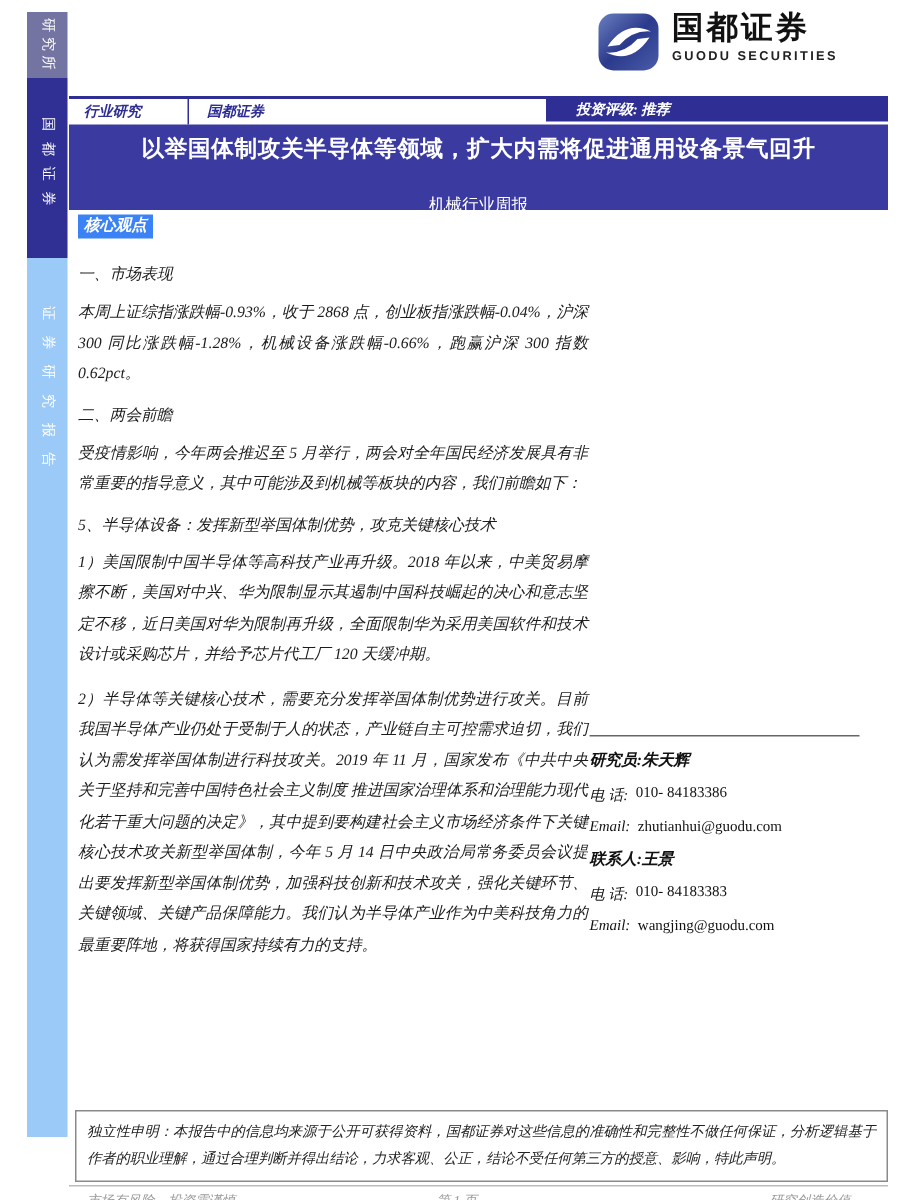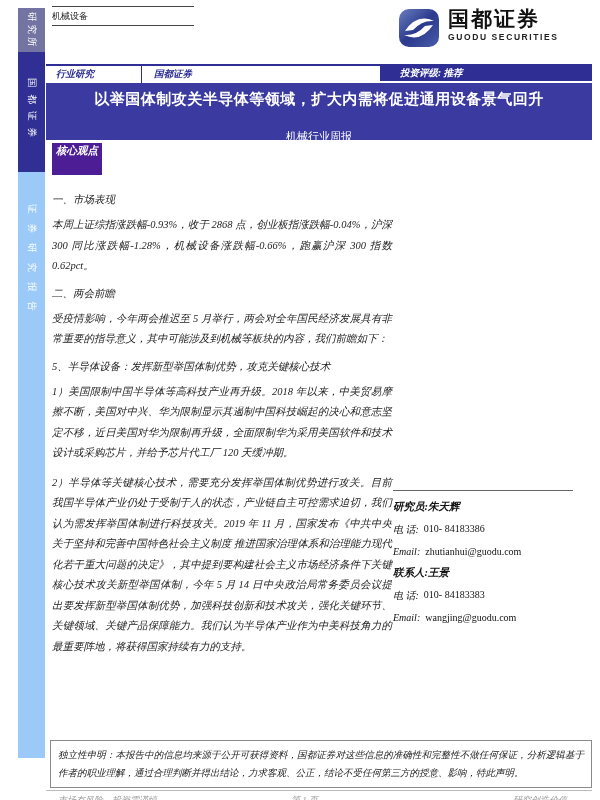--- a/index.html
+++ b/index.html
@@ -29,37 +29,37 @@
   .logo .mark{width:42px;height:40px;margin-right:8px;}
   .logo .cn{font-family:"Liberation Sans",sans-serif;font-weight:bold;font-size:21px;
             color:#111;letter-spacing:2px;line-height:1.05;}
   .logo .en{font-family:"Liberation Sans",sans-serif;font-weight:bold;font-size:8.5px;
             color:#222;letter-spacing:1.6px;margin-top:2px;}
 
   
   .strip{position:absolute;left:46px;top:64px;width:546px;height:17px;
          border-top:2px solid #2e2e94;display:flex;
          font-size:9.5px;font-weight:bold;font-style:italic;color:#2e2e94;}
-  .strip .c1{width:96px;border-right:1.5px solid #2e2e94;display:flex;align-items:center;padding-left:10px;box-sizing:border-box;}
+  .strip .c1{width:80px;border-right:1.5px solid #2e2e94;display:flex;align-items:center;padding-left:10px;box-sizing:border-box;}
   .strip .c2{width:224px;display:flex;align-items:center;padding-left:12px;box-sizing:border-box;}
   .strip .c3{flex:1;margin-left:14px;background:#2e2e94;color:#fff;display:flex;align-items:center;
              padding-left:20px;box-sizing:border-box;margin-bottom:2px;}
 
   
   .banner{position:absolute;left:46px;top:83px;width:546px;height:57px;background:#3a3aa0;
           color:#fff;text-align:center;}
   .banner .title{font-family:"Liberation Sans",sans-serif;font-weight:bold;font-size:15px;
                  padding-top:7px;letter-spacing:0.5px;}
   .banner .subtitle{font-family:"Liberation Sans",sans-serif;font-size:11px;margin-top:20px;}
 
   
   .main{position:absolute;left:52px;top:141px;width:340px;color:#1c1c1c;
         font-size:10.5px;font-style:italic;line-height:20.5px;text-align:justify;}
-  .badge{display:inline-block;background:#4c1d95;color:#fff;font-weight:bold;
-         padding:1px 4px 18px 4px;font-size:10.5px;line-height:13px;margin-bottom:9px;}
+  .badge{display:inline-block;background:#3b82f6;color:#fff;font-weight:bold;
+         padding:1px 4px 2px 4px;font-size:10.5px;line-height:13px;margin-bottom:9px;}
   .sub{margin:8px 0 8px 0;line-height:15px;}
   .para{margin:0 0 9px 0;}
 
   
   .contacts{position:absolute;left:393px;top:490px;width:180px;color:#111;
             font-size:10px;font-style:italic;}
   .contacts .rule{border-top:1.5px solid #666;margin-bottom:9px;}
   .contacts .row{margin-bottom:9px;display:flex;}
   .contacts .lab{white-space:pre;}
   .contacts .bold{font-weight:bold;font-size:10.5px;}
@@ -87,21 +87,20 @@
     <span>研究所</span>
   </div>
   <div class="band band-2">
     <span>国都证券</span>
   </div>
   <div class="band band-3">
     <span>证券研究报告</span>
   </div>
 
   <div class="meta">
-    <div class="row first">机械设备</div>
   </div>
 
   <div class="logo">
     <svg class="mark" viewBox="0 0 42 40">
       <defs>
         <linearGradient id="g1" x1="0" y1="0" x2="1" y2="1">
           <stop offset="0" stop-color="#6b7fc0"></stop>
           <stop offset="0.5" stop-color="#2b3a8c"></stop>
           <stop offset="1" stop-color="#4a5caa"></stop>
         </linearGradient>

